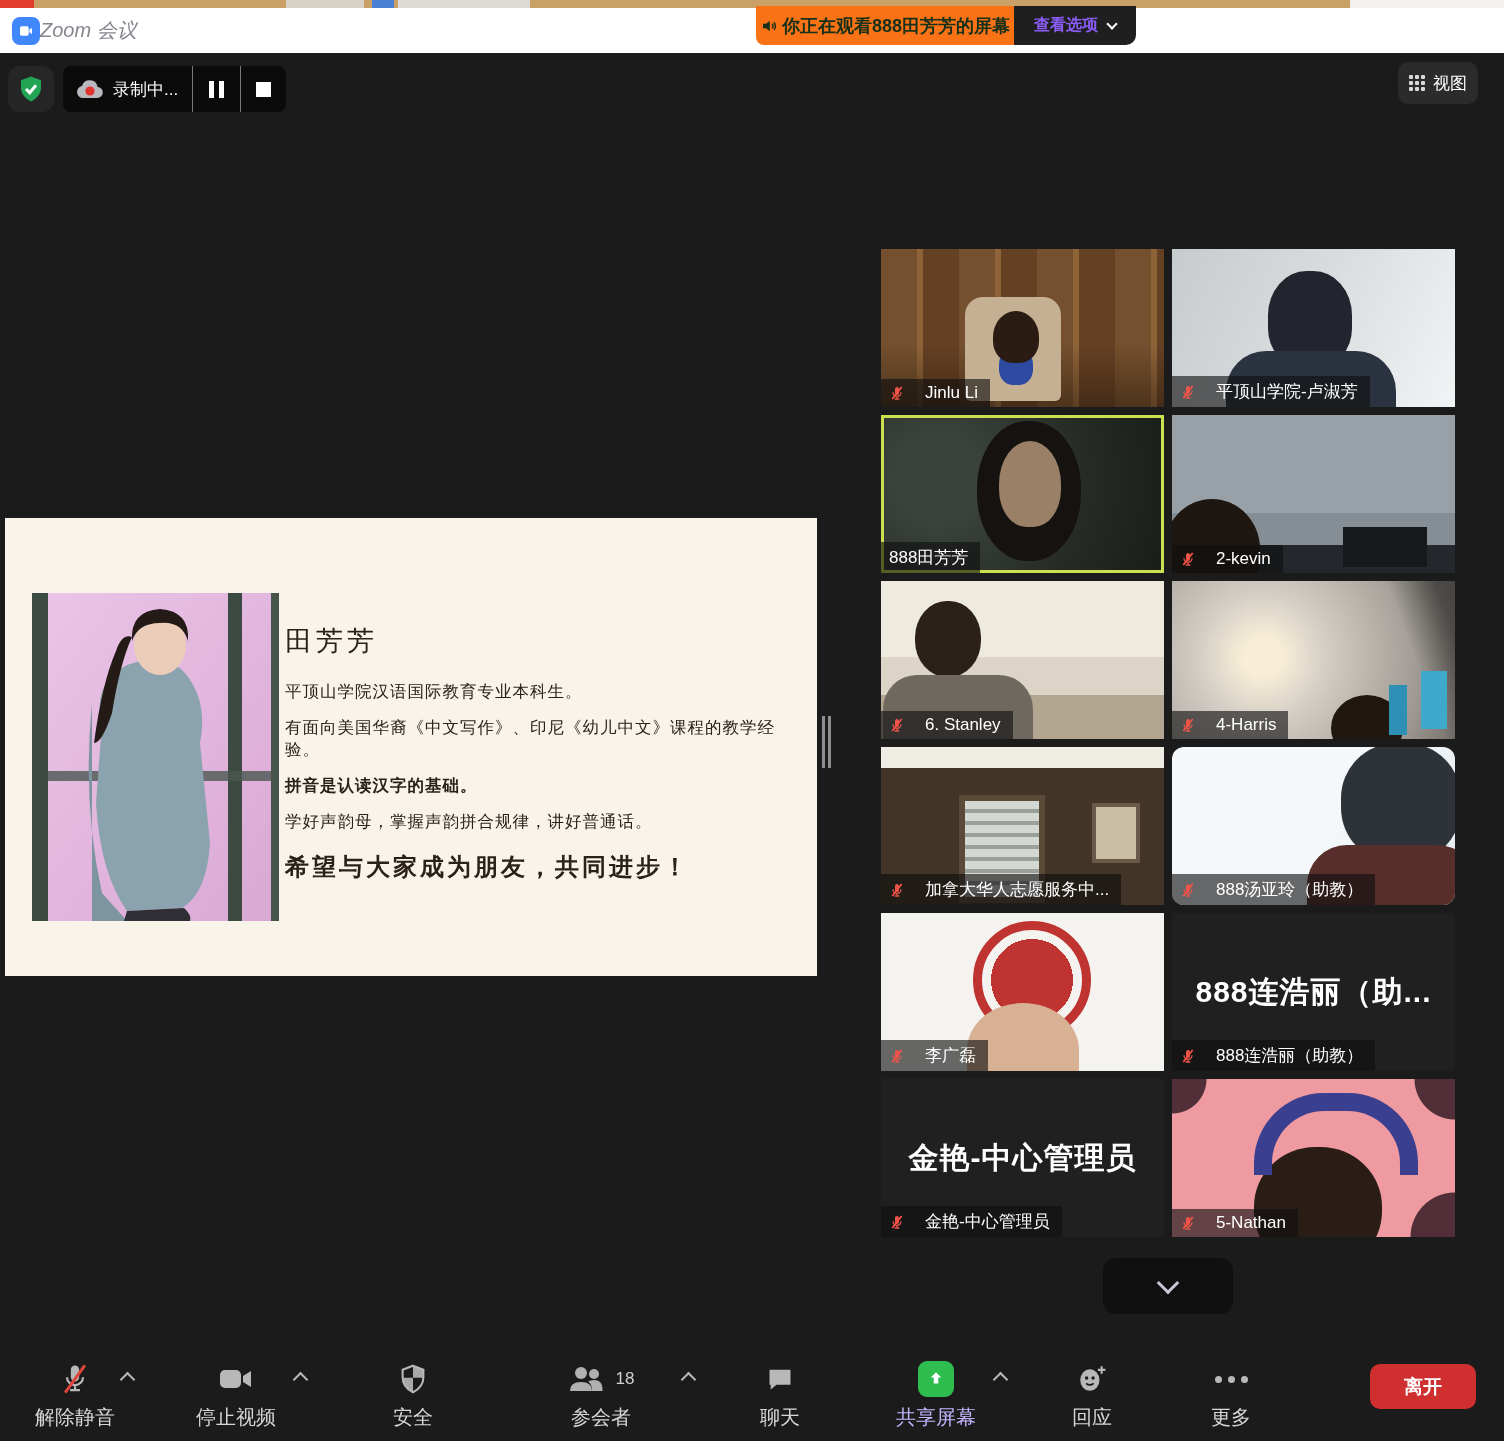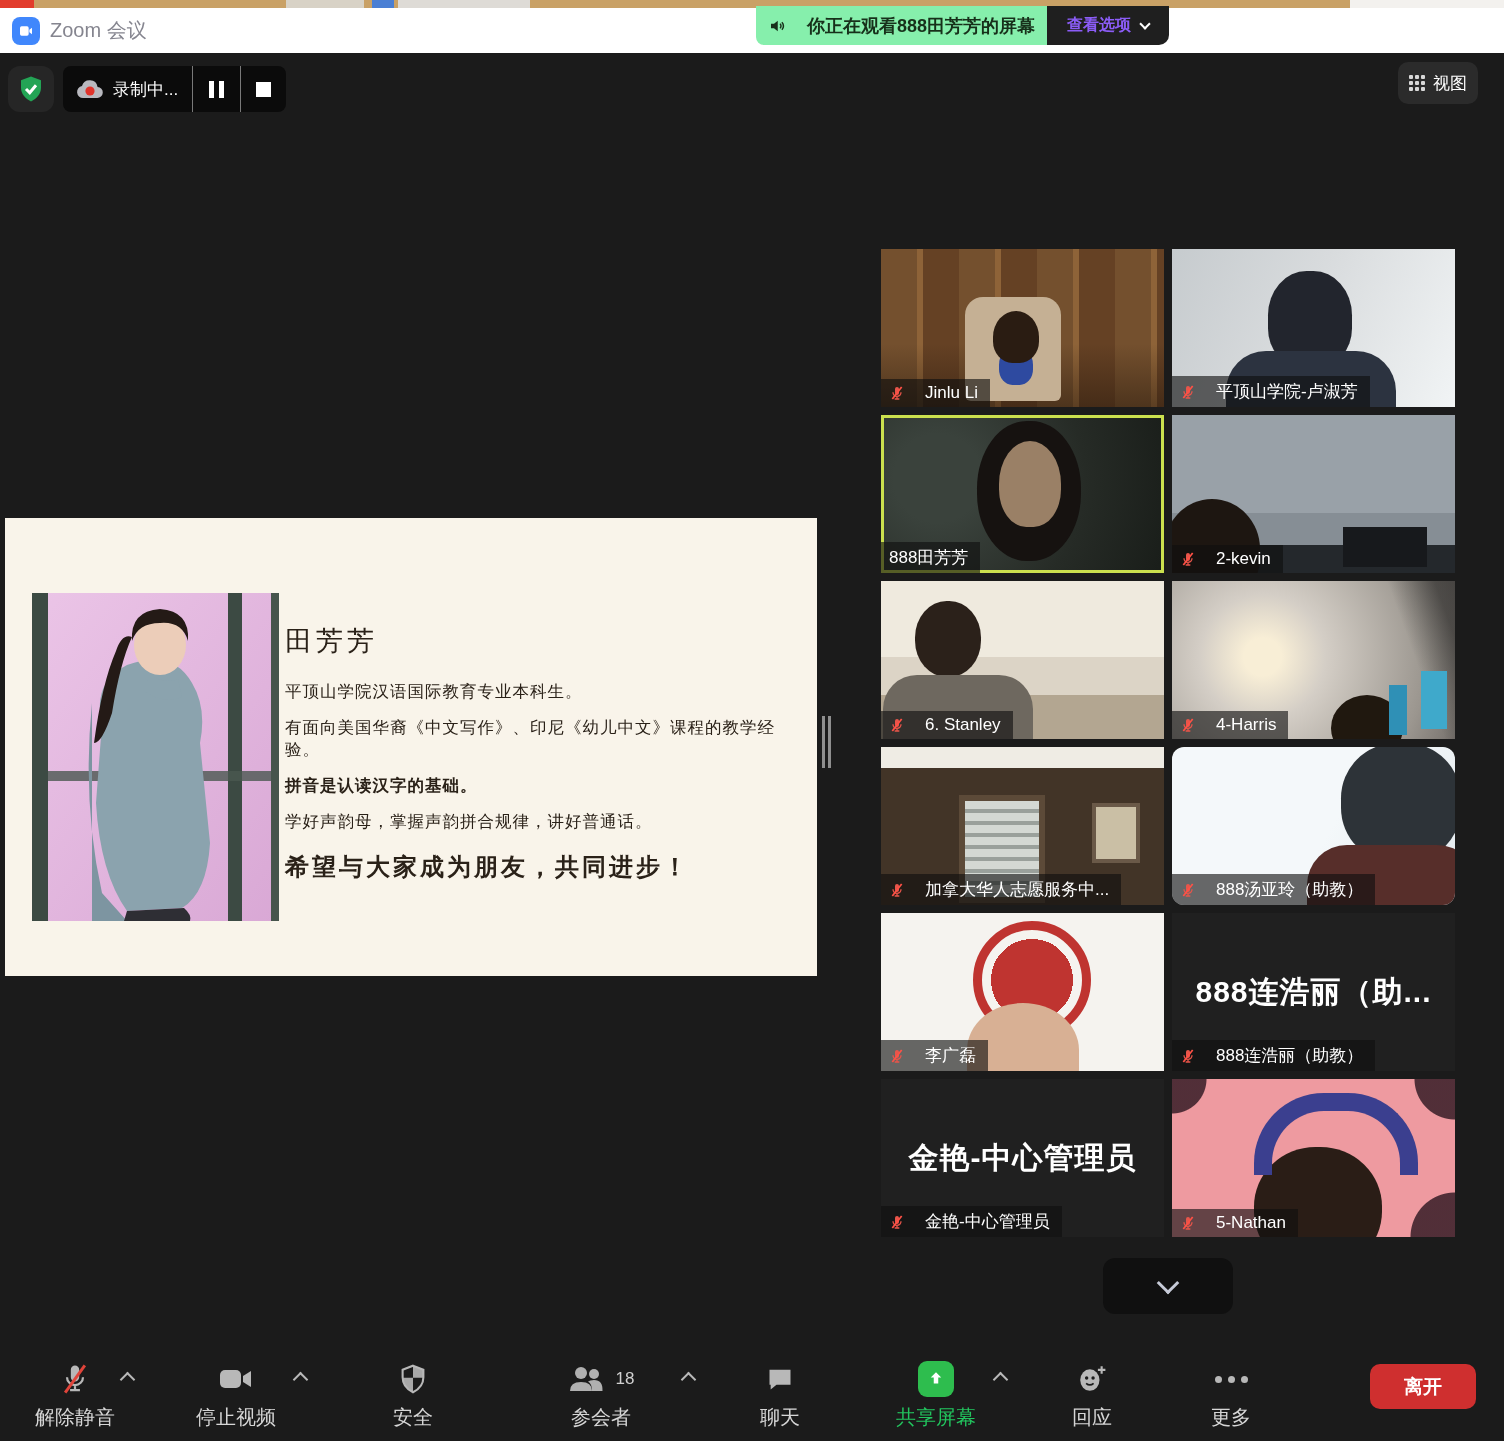--- a/index.html
+++ b/index.html
@@ -10,26 +10,26 @@
 
   
   #top-strip { left:0; top:0; width:1504px; height:8px; background:#c9a166; }
   #top-strip .seg { position:absolute; top:0; height:8px; }
 
   
   #title-bar { left:0; top:8px; width:1504px; height:45px; background:#ffffff;
                display:flex; align-items:center; padding-left:12px; }
   #zoom-logo { width:28px; height:28px; border-radius:8px; background:#4087fc;
                display:flex; align-items:center; justify-content:center; }
-  #title-bar .title { margin-left:10px; font-size:20px; color:#85858f; }
+  #title-bar .title { font-size:20px; color:#85858f;font-style:italic; }
 
   
   #banner { left:756px; top:6px; height:39px; display:flex; z-index:30; }
-  #banner .green { background:#86efac; display:flex; align-items:center; gap:21px;
-                   padding:0 12px; border-bottom-left-radius:8px; }
+  #banner .green { background:#f97316; display:flex; align-items:center; gap:4px;
+                   padding:0 4px; border-bottom-left-radius:8px; }
   #banner .green span { font-size:18px; font-weight:700; color:#17301a; }
   #banner .opts { background:#1f1f1f; color:#8b5cf6; display:flex; align-items:center;
                   gap:10px; padding:0 20px; border-bottom-right-radius:10px;
                   font-size:16px; font-weight:700; }
   .chev-down-s { width:8px; height:8px; border-right:2px solid #fff; border-bottom:2px solid #fff;
                  transform:rotate(45deg); margin-top:-4px; }
 
   
   #security-badge { left:8px; top:66px; width:46px; height:46px; background:#262626;
                     border-radius:12px; display:flex; align-items:center; justify-content:center; }
@@ -124,21 +124,21 @@
                    border-radius:12px; display:flex; align-items:center; justify-content:center; }
   #grid-collapse i { width:16px; height:16px; border-right:3px solid #c6cad7; border-bottom:3px solid #c6cad7;
                      transform:rotate(45deg); margin-top:-7px; }
 
   
   #toolbar { left:0; top:1348px; width:1504px; height:93px; background:#1b1b1b; }
   .tool { position:absolute; top:14px; width:134px; display:flex; flex-direction:column;
           align-items:center; gap:8px; }
   .tool .ic { height:34px; display:flex; align-items:center; justify-content:center; }
   .tool .lb { font-size:20px; color:#d6d6d6; }
-  .tool .lb.green { color:#22c55e; }
+  .tool .lb.green { color:#c4b5fd; }
   .up-chev { position:absolute; top:26px; width:11px; height:11px; border-left:2.5px solid #b9b9b9;
              border-top:2.5px solid #b9b9b9; transform:rotate(45deg); }
   .count { font-size:17px; color:#d0d0d0; margin-left:6px; }
   .share-box { width:36px; height:36px; background:#2ebd4e; border-radius:9px; display:flex;
                align-items:center; justify-content:center; }
   .dots i { display:inline-block; width:7px; height:7px; border-radius:50%; background:#b8b8b8; margin:0 3px; }
   #leave-btn { position:absolute; left:1370px; top:16px; width:106px; height:45px; background:#cf2f2f;
                border-radius:10px; border:none; color:#fff; font-size:19px; font-weight:700;
                font-family:"Liberation Sans",sans-serif; }
 </style>

